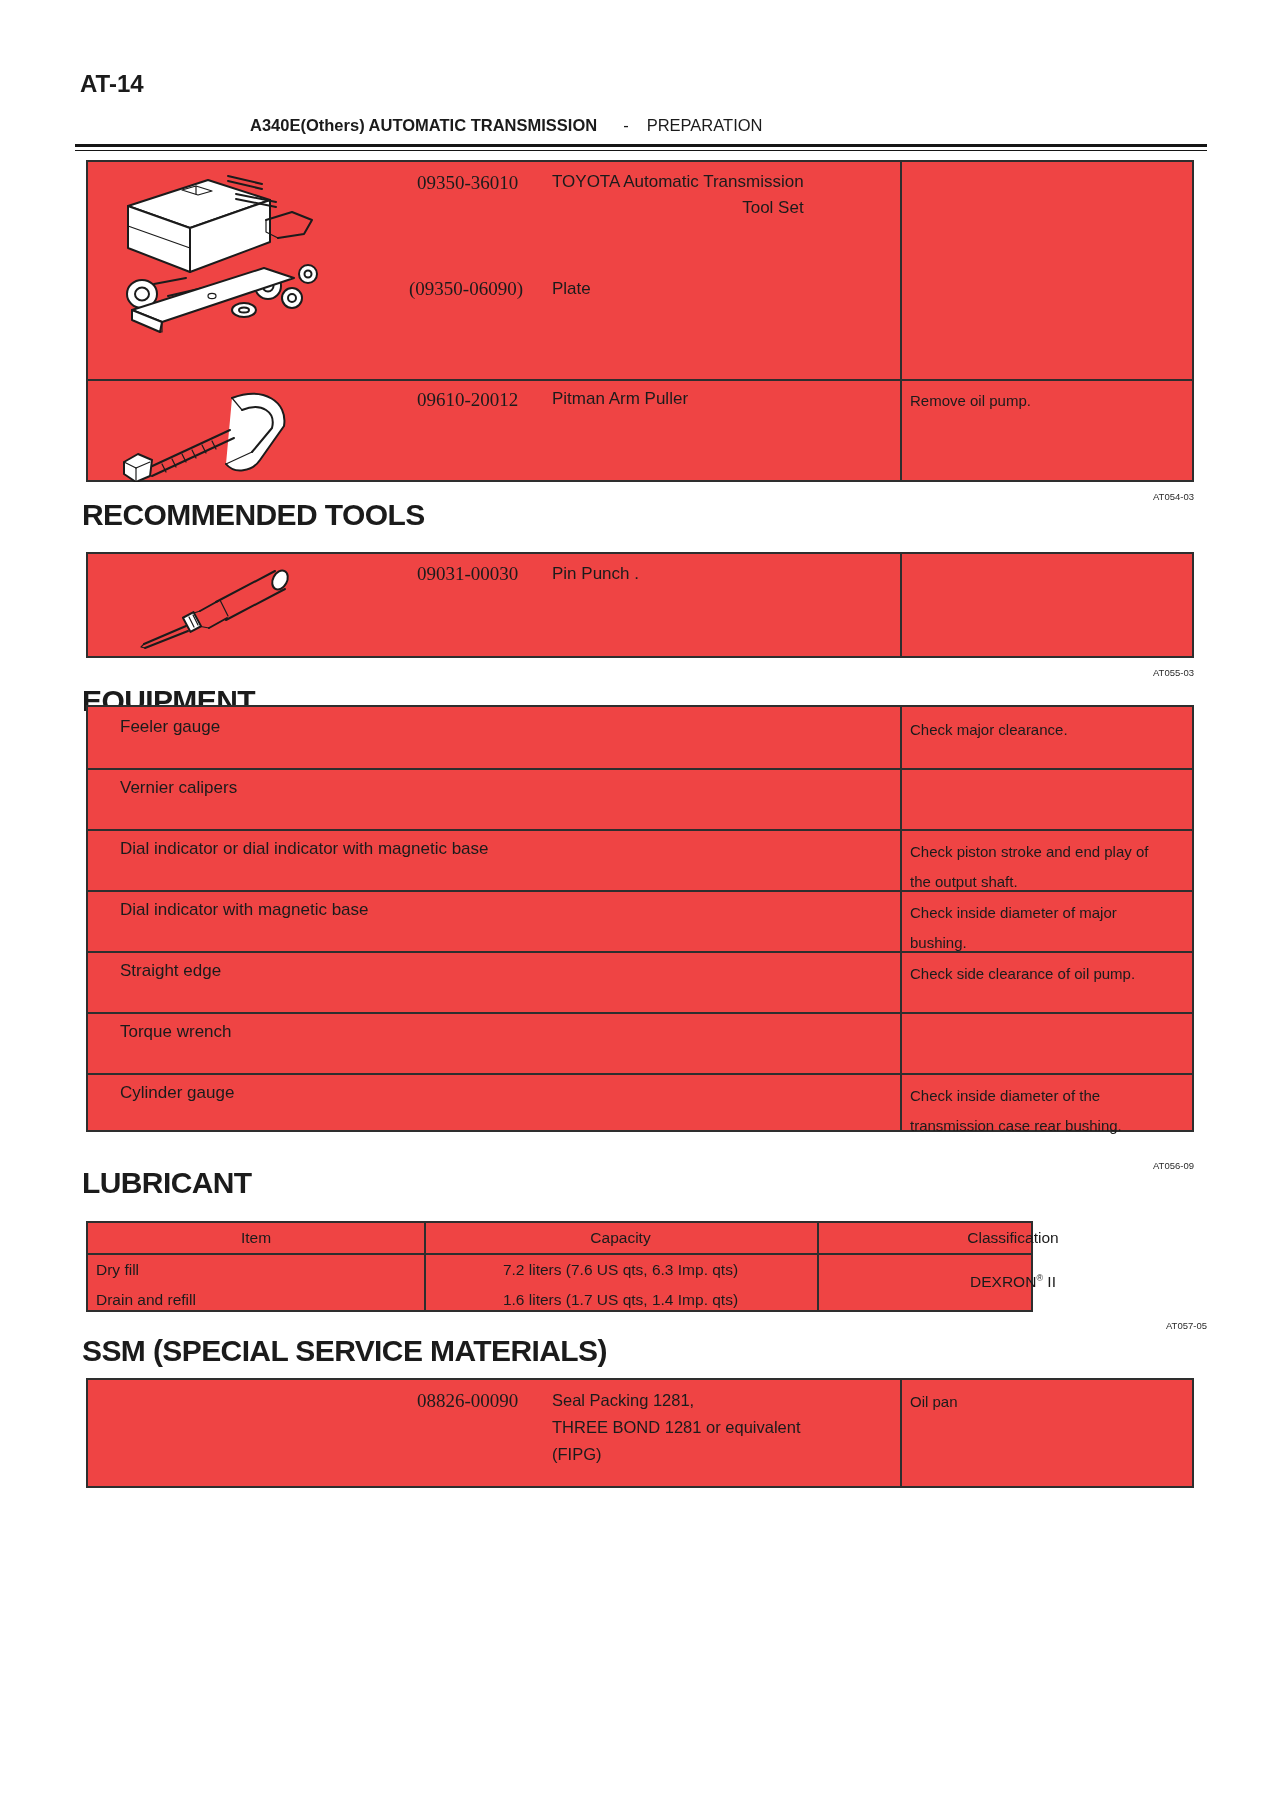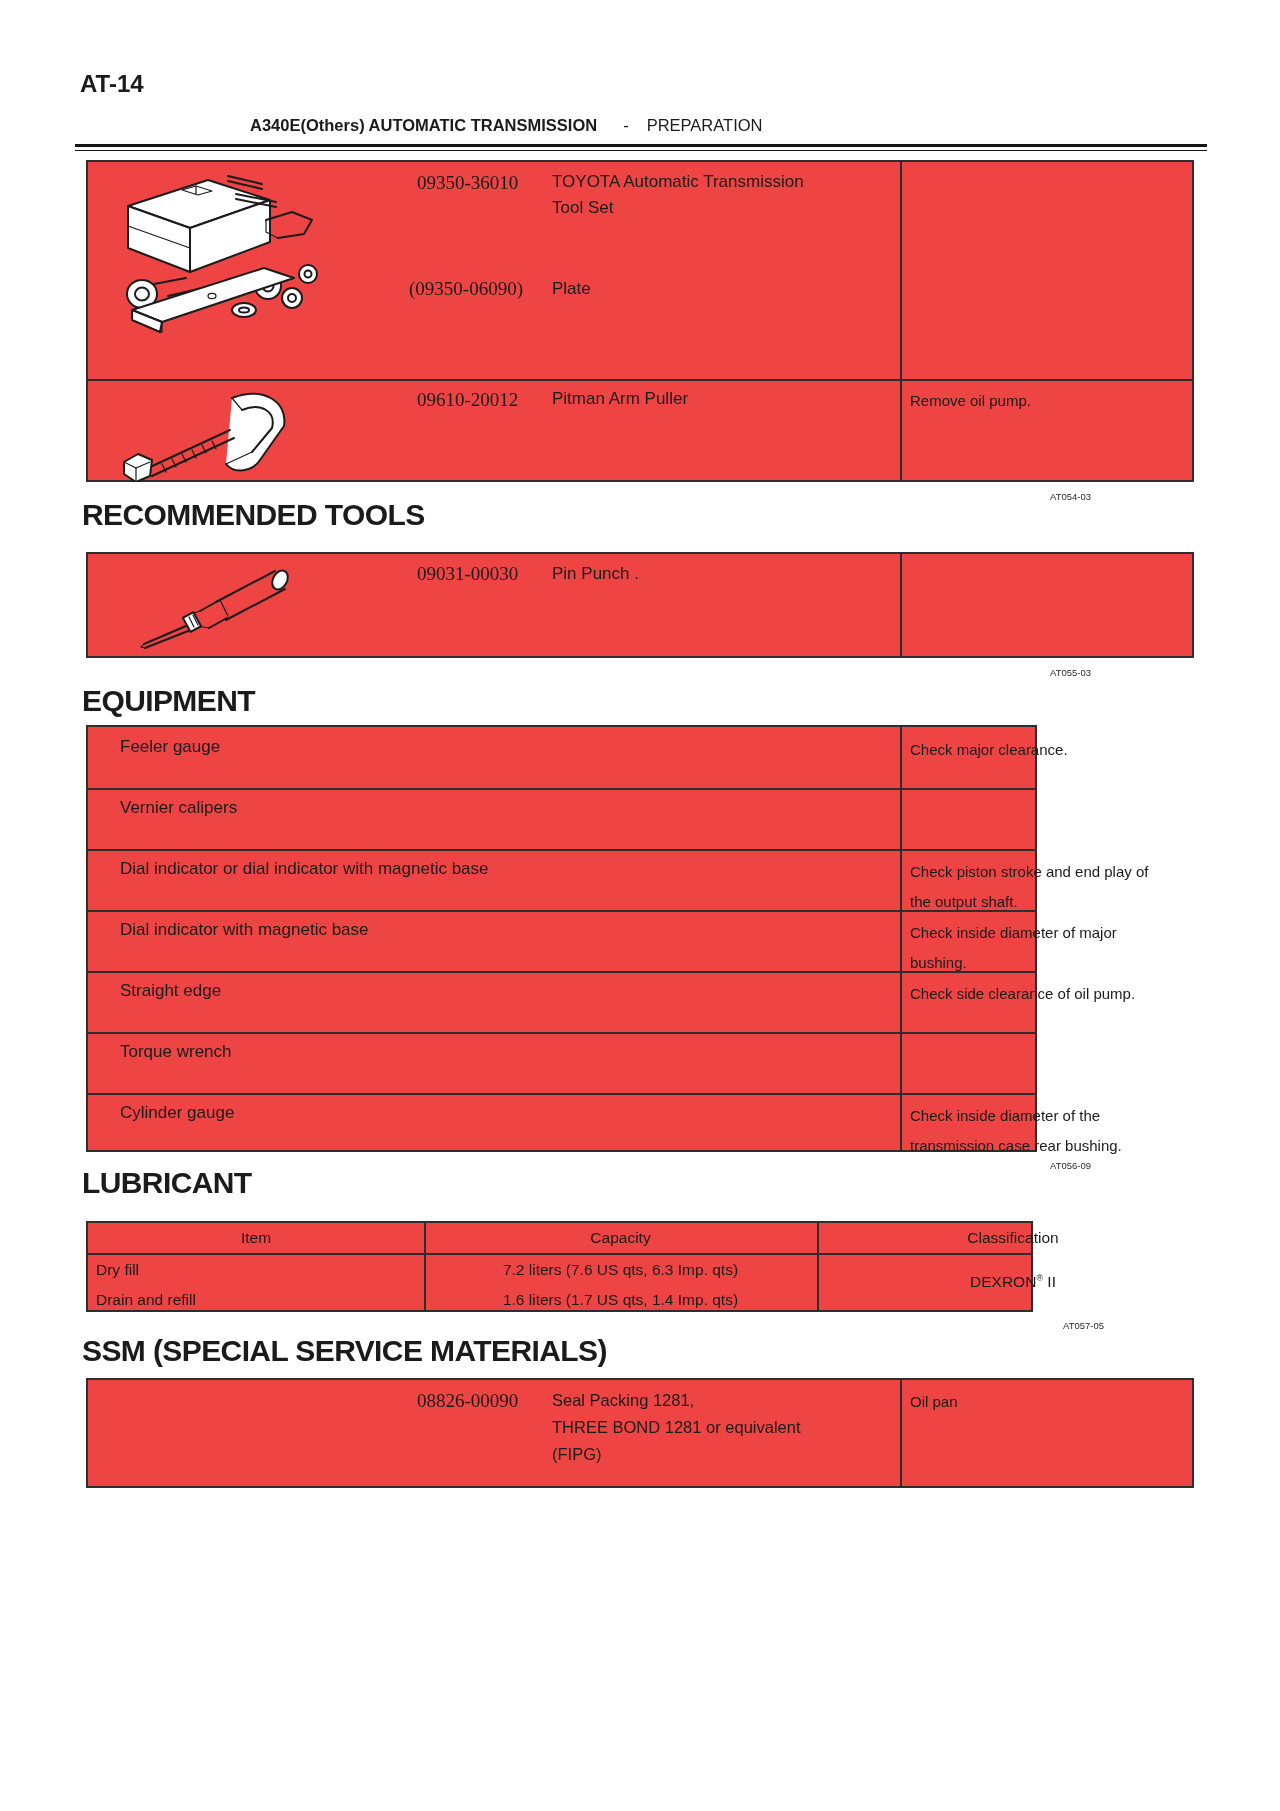--- a/index.html
+++ b/index.html
@@ -10,21 +10,21 @@
   .abs{position:absolute;}
   
   .page-code{font-size:24px;font-weight:bold;letter-spacing:0px;}
   .runhead{font-size:16.5px;white-space:nowrap;}
   .runhead .b{font-weight:bold;}
   .runhead .sep{font-weight:normal;margin:0 18px 0 26px;}
   .rule{background:#151515;}
   
   .sec-heading{font-size:30px;font-weight:bold;letter-spacing:-0.6px;white-space:nowrap;}
   
-  .figcode{font-size:9.5px;color:#2a2a2a;text-align:left;width:144px;}
+  .figcode{font-size:9.5px;color:#2a2a2a;text-align:right;width:144px;}
   
   .tbl{position:absolute;border:2px solid #2e2e2e;background:#ef4444;box-sizing:border-box;}
   .vdiv{position:absolute;top:0;bottom:0;width:2px;background:#2e2e2e;}
   .hdiv{position:absolute;left:0;right:0;height:2px;background:#2e2e2e;}
   .pn{font-family:"Liberation Serif",serif;font-size:19px;white-space:nowrap;}
   .desc{font-size:17px;line-height:26px;}
   .desc3{font-size:16.5px;line-height:27px;}
   .note{font-size:15px;line-height:27px;}
   .eq-item{font-size:17px;white-space:nowrap;}
   .eq-use{font-size:15px;line-height:30px;width:250px;}
@@ -77,21 +77,21 @@
       <circle class="fw" cx="152" cy="118" r="13"></circle>
       <circle class="fw" cx="152" cy="118" r="5.5"></circle>
       <circle class="fw" cx="176" cy="130" r="10"></circle>
       <circle class="fw" cx="176" cy="130" r="4"></circle>
       <circle class="fw" cx="192" cy="106" r="9"></circle>
       <circle class="fw" cx="192" cy="106" r="3.5"></circle>
       <ellipse class="fw" cx="128" cy="142" rx="12" ry="7"></ellipse>
       <ellipse class="fw" cx="128" cy="142" rx="5" ry="2.6"></ellipse>
     </svg>
     <div class="abs pn" style="left:329px;top:10px;">09350-36010</div>
-    <div class="abs desc" style="left:464px;top:7px;">
+    <div class="abs desc" style="left:464px;top:7px;text-align:right;">
       <div>TOYOTA Automatic Transmission</div>
       <div>Tool Set</div>
     </div>
 
     <svg class="abs art" style="left:34px;top:96px;" width="182" height="84" viewBox="0 0 182 84">
       <polygon class="fw" points="10,52 142,10 172,20 40,64"></polygon>
       <polygon class="fw" points="10,52 10,62 38,74 40,64"></polygon>
       <polyline class="thin" points="40,64 40,74 38,74"></polyline>
       <ellipse class="thin fw" cx="90" cy="38" rx="4" ry="2.6"></ellipse>
     </svg>
@@ -149,21 +149,21 @@
     <div class="abs pn" style="left:329px;top:9px;">09031-00030</div>
     <div class="abs desc" style="left:464px;top:7px;">
       <div>Pin Punch .</div>
     </div>
   </div>
 
   <div class="abs figcode" style="left:1050px;top:667px;">AT055-03</div>
 
   <div class="abs sec-heading" style="left:82px;top:684px;">EQUIPMENT</div>
 
-  <div class="tbl" style="left:86px;top:725px;width:951px;height:427px;">
+  <div class="tbl" style="left:86px;top:705px;width:1108px;height:427px;">
     <div class="vdiv" style="left:812px;"></div>
     <div class="hdiv" style="top:61px;"></div>
     <div class="hdiv" style="top:122px;"></div>
     <div class="hdiv" style="top:183px;"></div>
     <div class="hdiv" style="top:244px;"></div>
     <div class="hdiv" style="top:305px;"></div>
     <div class="hdiv" style="top:366px;"></div>
 
     <div class="abs eq-item" style="left:32px;top:10px;">Feeler gauge</div>
     <div class="abs eq-use" style="left:822px;top:8px;">Check major clearance.</div>

